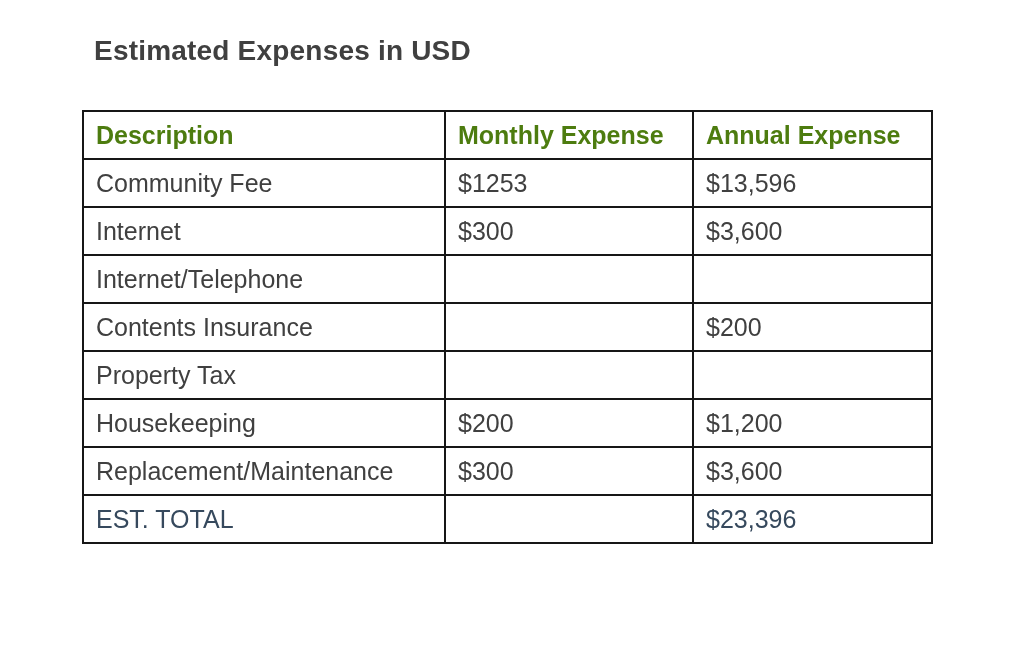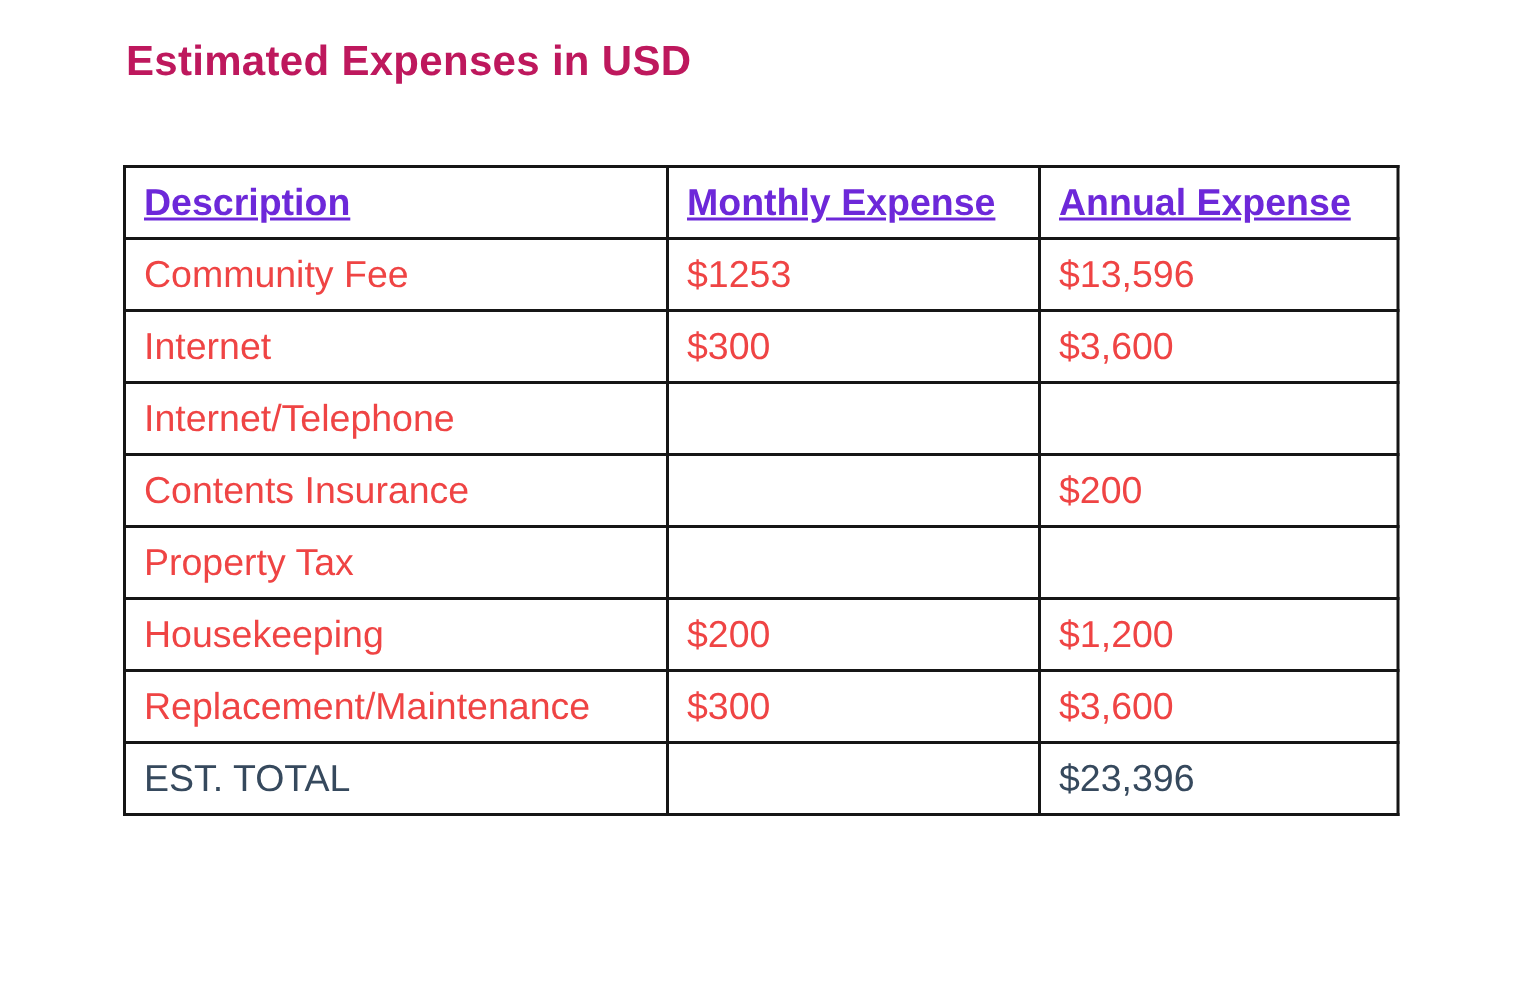--- a/index.html
+++ b/index.html
@@ -12,52 +12,51 @@
     width: 1024px;
     height: 668px;
     background: #ffffff;
     overflow: hidden;
     font-family: "Liberation Sans", sans-serif;
   }
   .title {
     position: absolute;
     left: 84px;
     top: 24px;
-    margin: 0;
+    margin: 10px;
     font-size: 28px;
     line-height: 34px;
     font-weight: bold;
-    color: #be185d;
+    color: #404040;
     letter-spacing: 0.2px;
   }
   table.expenses {
     position: absolute;
     left: 82px;
     top: 110px;
     width: 849px;
     border-collapse: collapse;
     table-layout: fixed;
   }
   .expenses th,
   .expenses td {
     border: 2px solid #161616;
     height: 46px;
     padding: 0 4px 0 12px;
     font-size: 25px;
     text-align: left;
     vertical-align: middle;
-    color: #ef4444;
+    color: #404040;
     font-weight: normal;
     white-space: nowrap;
     overflow: hidden;
   }
   .expenses thead th {
     font-weight: bold;
-    color: #6d28d9;
-    text-decoration: underline;
+    color: #4d7c0f;
   }
   .expenses tr.total-row td {
     font-weight: normal;
     color: #36495d;
   }
   .col-desc    { width: 362px; }
   .col-monthly { width: 248px; }
   .col-annual  { width: 239px; }
 </style>
 </head>

